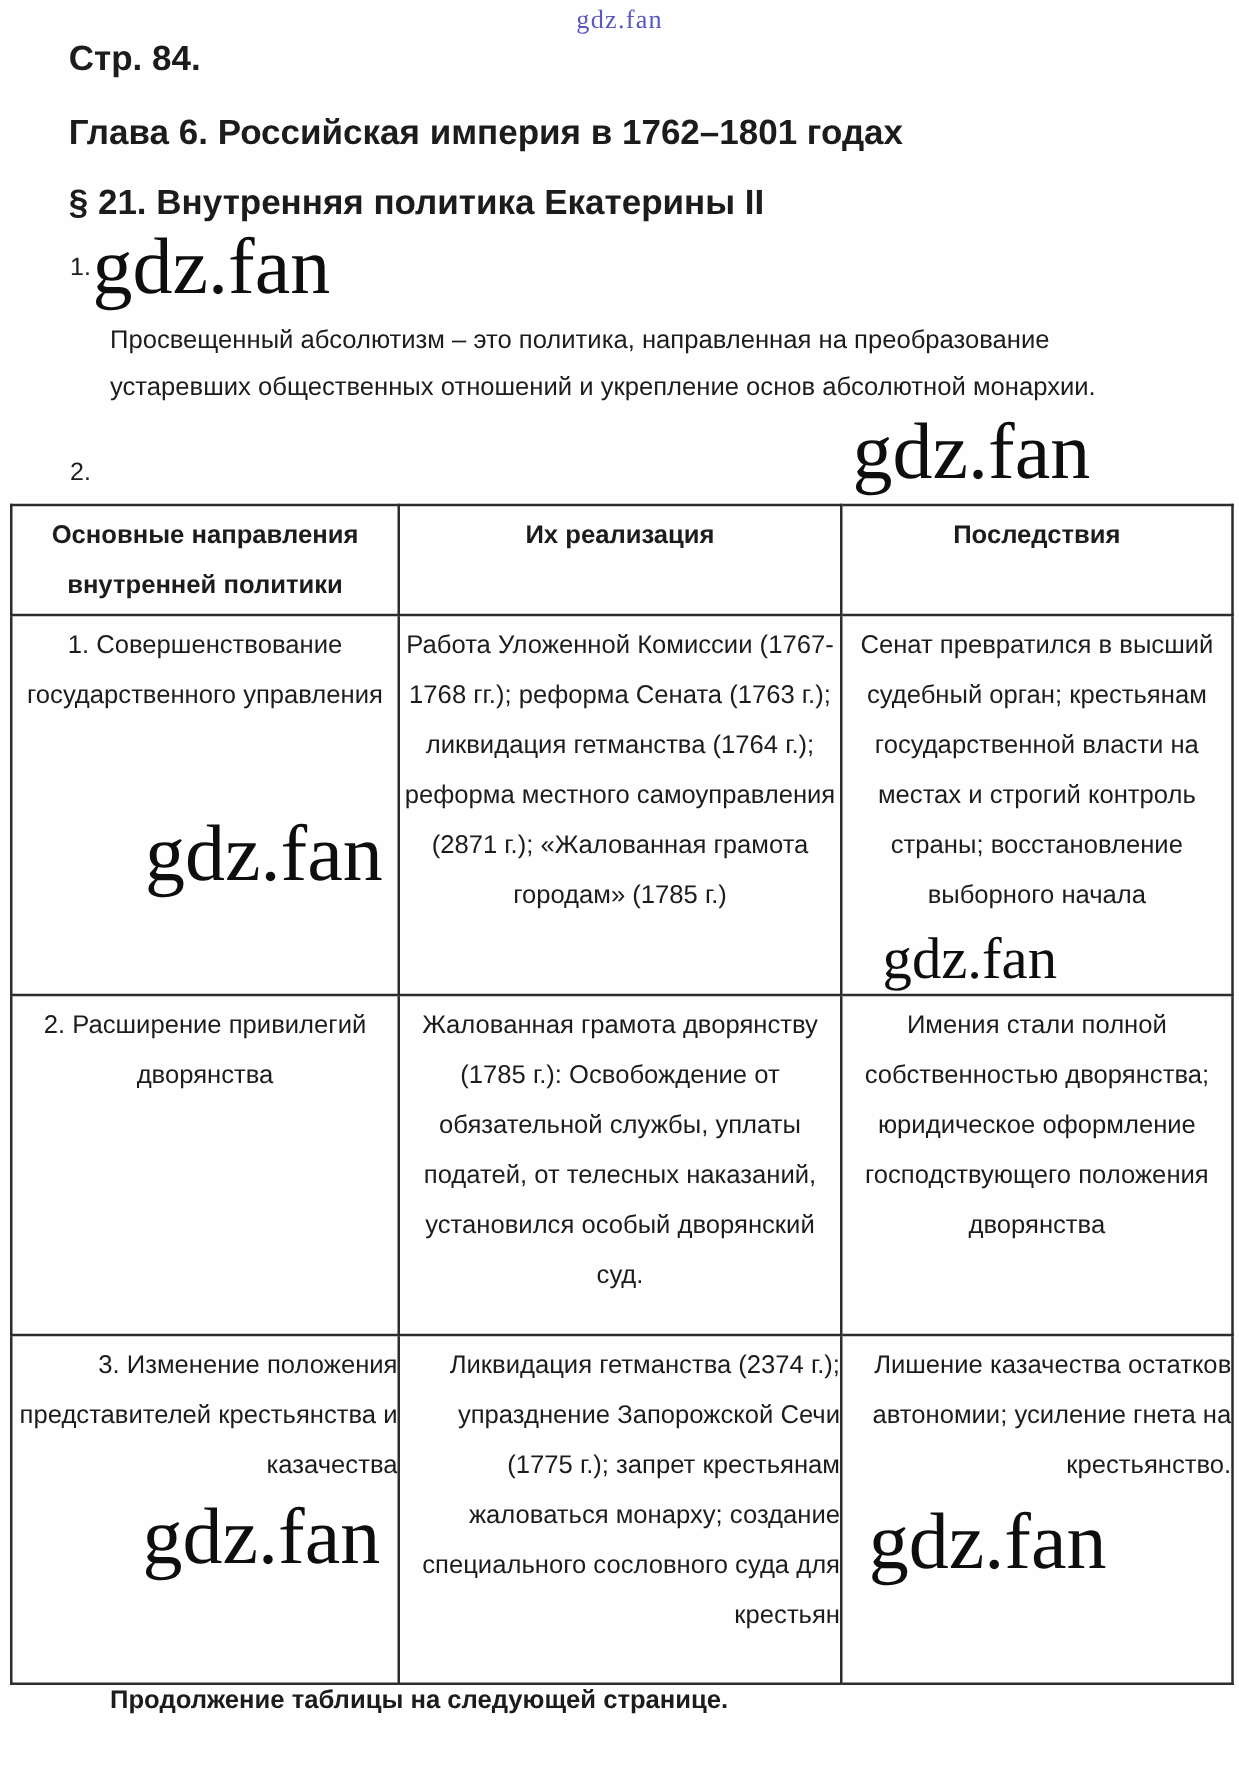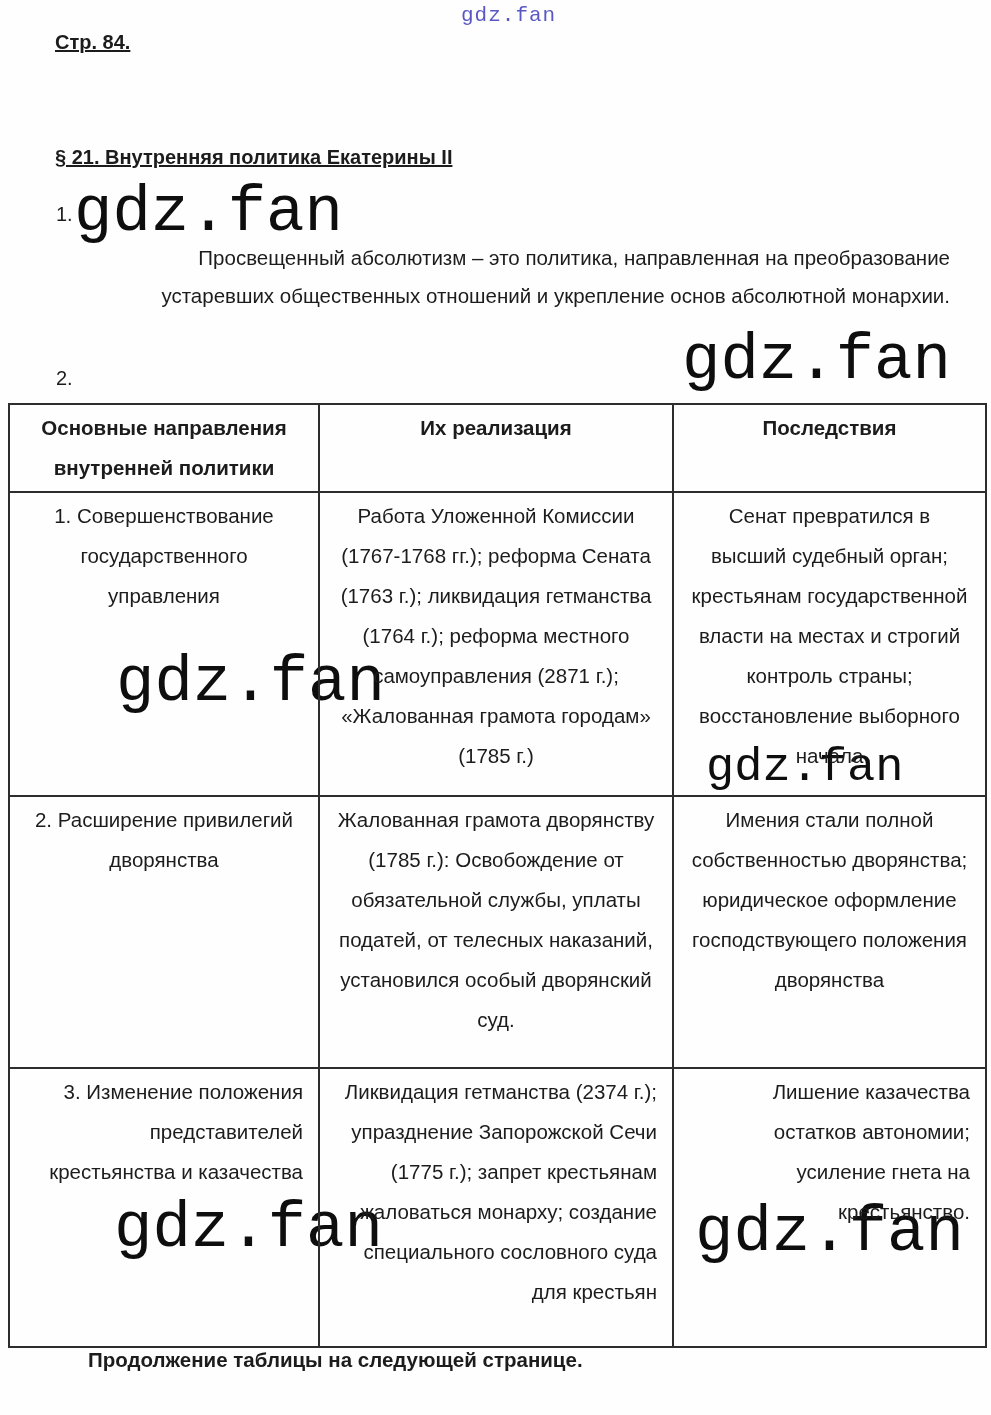--- a/index.html
+++ b/index.html
@@ -6,35 +6,35 @@
   .page {
     position: relative;
     width: 991px;
     height: 1415px;
     background: #fefefe;
     font-family: "Liberation Sans", sans-serif;
     color: #1c1c1c;
     overflow: hidden;
   }
   .abs { position: absolute; }
-  .h-bold { font-weight: bold; font-size: 20px; white-space: nowrap; text-decoration: underline; }
+  .h-bold { font-weight: bold; font-size: 28px; white-space: nowrap; }
   .num-label { font-size: 20px; }
   .para {
     font-size: 20.5px;
     line-height: 38px;
     width: 862px;
     text-align: left;
   }
   .wm {
     position: absolute;
     color: #0e0e0e;
     font-size: 64px;
     line-height: 1;
     white-space: nowrap;
-    font-family: Liberation Mono, monospace;
+    font-family: Liberation Serif, serif;
   }
   .wm-medium { font-size: 47px; }
   .wm-top {
     font-size: 21px;
     color: #4341bd;
     opacity: 0.88;
     letter-spacing: 1px;
   }
   table.answers {
     position: absolute;
@@ -43,21 +43,21 @@
     width: 977px;
     border-collapse: collapse;
     table-layout: fixed;
   }
   table.answers td {
     border: 2px solid #2d2d2d;
     vertical-align: top;
     text-align: center;
     font-size: 20.5px;
     line-height: 40px;
-    padding: 3px 15px;
+    padding: 3px 0;
     overflow: hidden;
   }
   table.answers tr.head td { font-weight: bold; height: 69px; }
   tr.r1 td { height: 296px; }
   tr.r2 td { height: 264px; }
   tr.r3 td { height: 271px; text-align: right; }
   .footer-note { font-weight: bold; font-size: 20.5px; white-space: nowrap; }
   .site-name { width: 100%; text-align: center; font-size: 22px; margin-top: 48px; }
 </style>
 </head>
@@ -67,24 +67,25 @@
 
   <div class="wm wm-top abs" style="left:461px; top:5px;">gdz.fan</div>
   <div class="wm" style="left:74px; top:181px;">gdz.fan</div>
   <div class="wm" style="left:682px; top:329px;">gdz.fan</div>
   <div class="wm" style="left:116px; top:651px;">gdz.fan</div>
   <div class="wm wm-medium" style="left:706px; top:744px;">gdz.fan</div>
   <div class="wm" style="left:114px; top:1197px;">gdz.fan</div>
   <div class="wm" style="left:695px; top:1201px;">gdz.fan</div>
 
   <div class="abs h-bold" style="left:55px; top:31px;">Стр. 84.</div>
+  <div class="abs h-bold" style="left:55px; top:90px;">Глава 6. Российская империя в 1762–1801 годах</div>
   <div class="abs h-bold" style="left:55px; top:146px;">§ 21. Внутренняя политика Екатерины II</div>
 
   <div class="abs num-label" style="left:56px; top:203px;">1.</div>
-  <div class="abs para" style="left:88px; top:239px;text-align:right;">Просвещенный абсолютизм – это политика, направленная на преобразование устаревших общественных отношений и укрепление основ абсолютной монархии.</div>
+  <div class="abs para" style="left:88px; top:253px;">Просвещенный абсолютизм – это политика, направленная на преобразование устаревших общественных отношений и укрепление основ абсолютной монархии.</div>
 
   <div class="abs num-label" style="left:56px; top:367px;">2.</div>
 
   <table class="answers">
     <colgroup>
       <col style="width:310px;">
       <col style="width:354px;">
       <col style="width:313px;">
     </colgroup>
     <tbody>

